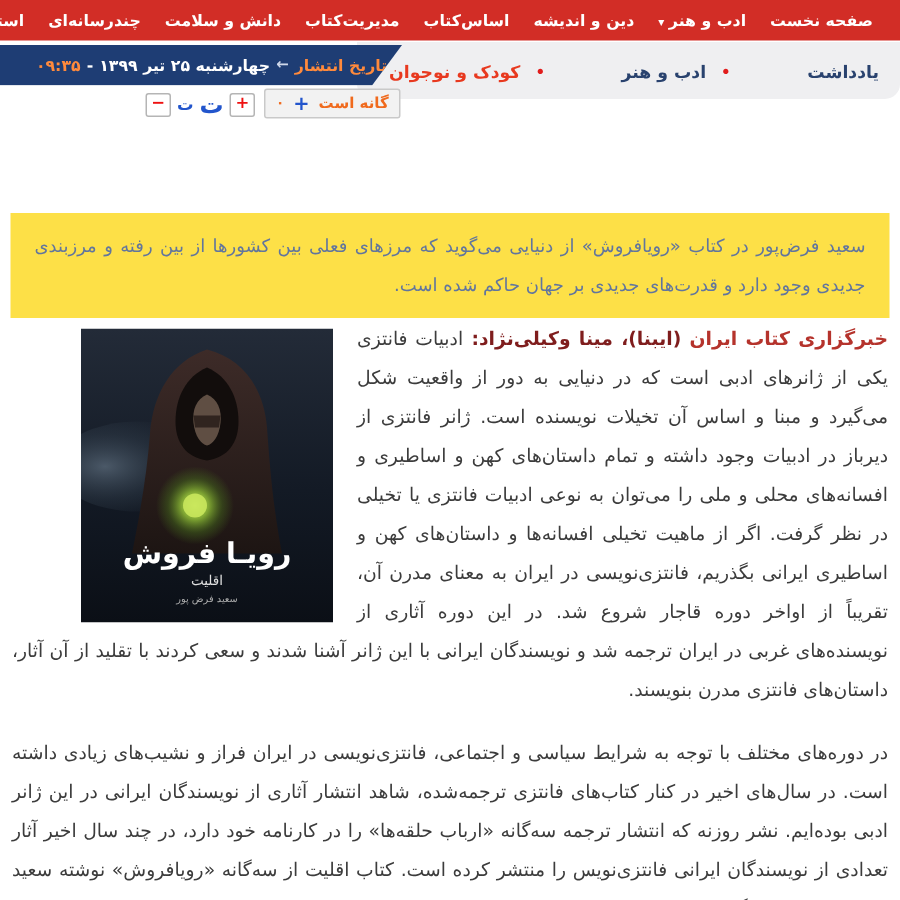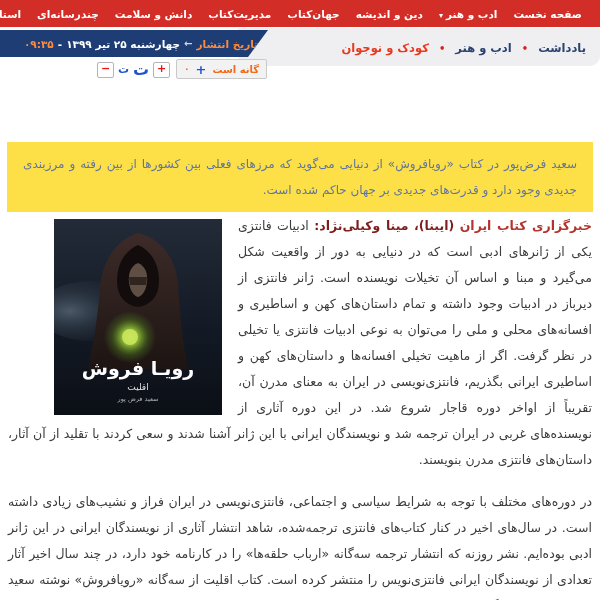--- a/index.html
+++ b/index.html
@@ -20,21 +20,21 @@
            display:flex;direction:rtl;align-items:center;justify-content:center;
            font-size:10.5px;font-weight:bold;gap:4px;padding-left:14px;box-sizing:border-box;}
   .datebar .dprefix{color:#ff8a3c;}
   .datebar .darrow{color:#cfd8ea;font-size:10px;}
   .datebar .ddate{color:#ffffff;}
   .datebar .dsep{color:#ffffff;}
   .datebar .dtime{color:#ff8a3c;}
   
   .subnav{position:absolute;top:36px;right:14px;height:24px;display:flex;direction:rtl;
           align-items:center;gap:10px;font-size:11.5px;font-weight:bold;}
-  .subnav .sitem{color:#29426e;cursor:pointer;}
+  .subnav .sitem{color:#29426e;cursor:pointer;margin-left:41px;}
   .subnav .sitem.active{color:#e8391f;}
   .subnav .bullet{color:#e11c1c;font-size:10px;}
   
   .interest-btn{position:absolute;top:59px;left:176px;height:18px;background:#f2f2f2;
                 border:1px solid #c9c9c9;border-radius:2px;display:flex;direction:rtl;
                 align-items:center;gap:6px;padding:0 7px;cursor:pointer;}
   .interest-btn .ilabel{color:#f06a1d;font-size:10px;font-weight:bold;}
   .interest-btn .iplus{color:#2255cc;font-size:13px;font-weight:bold;line-height:1;}
   .interest-btn .icount{color:#f06a1d;font-size:9px;font-weight:bold;}
   
@@ -62,21 +62,21 @@
 </style>
 </head>
 <body>
 
 <div class="page">
 
   <div class="topnav">
       <span class="nav-item">صفحه نخست</span>
       <span class="nav-item">ادب و هنر<span class="caret">▾</span></span>
       <span class="nav-item">دین و اندیشه</span>
-      <span class="nav-item">جهان‌کتاب</span>
+      <span class="nav-item">اساس‌کتاب</span>
       <span class="nav-item">مدیریت‌کتاب</span>
       <span class="nav-item">دانش و سلامت</span>
       <span class="nav-item">چندرسانه‌ای</span>
       <span class="nav-item">استان‌ها</span>
     </div>
 
   <div class="graybar"></div>
 
   <div class="datebar">
     <span class="dprefix">تاریخ انتشار</span>

